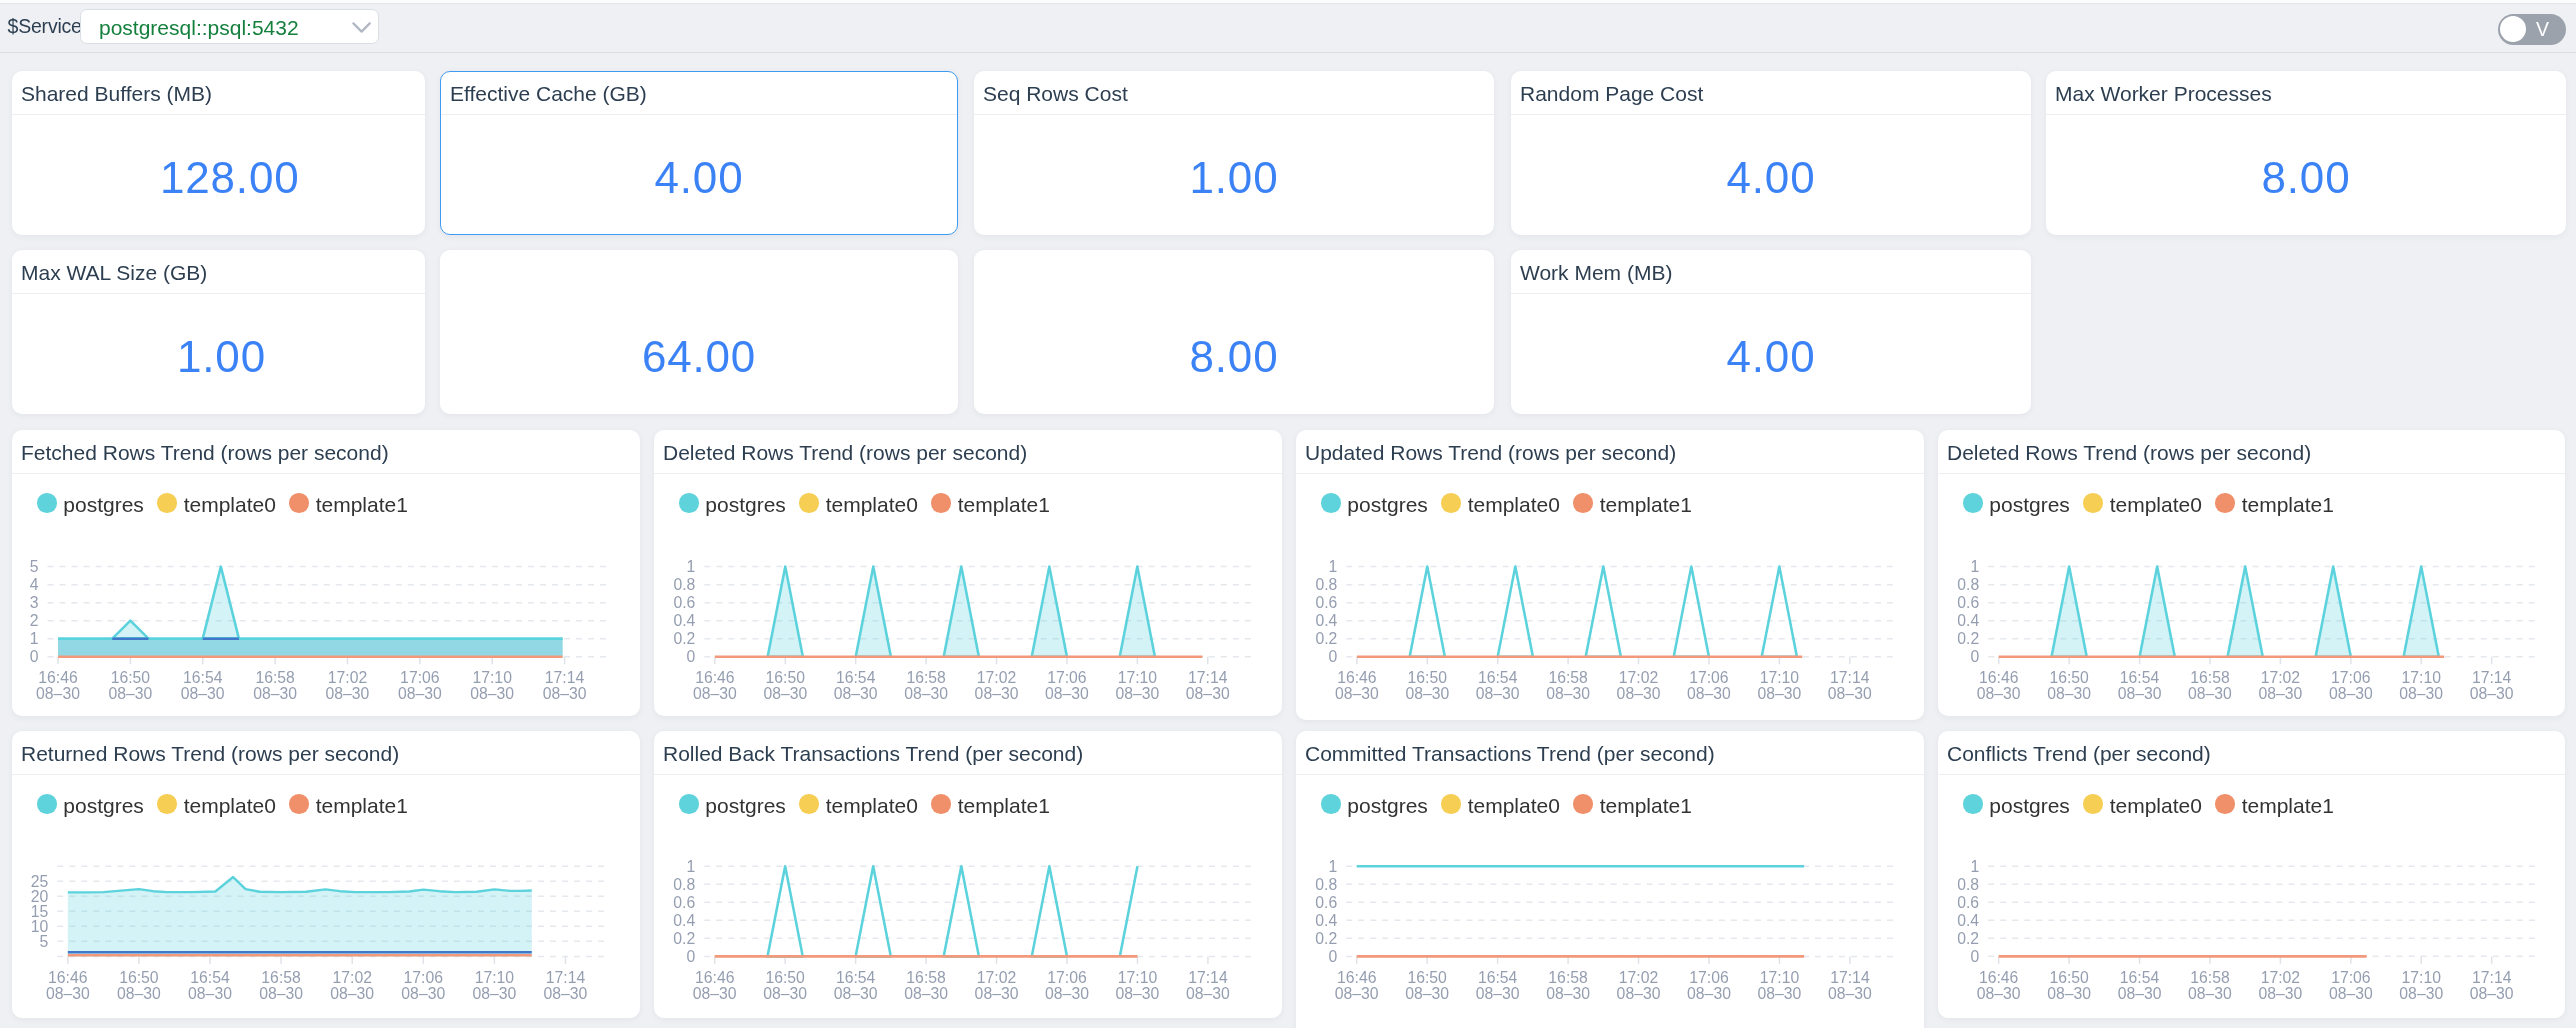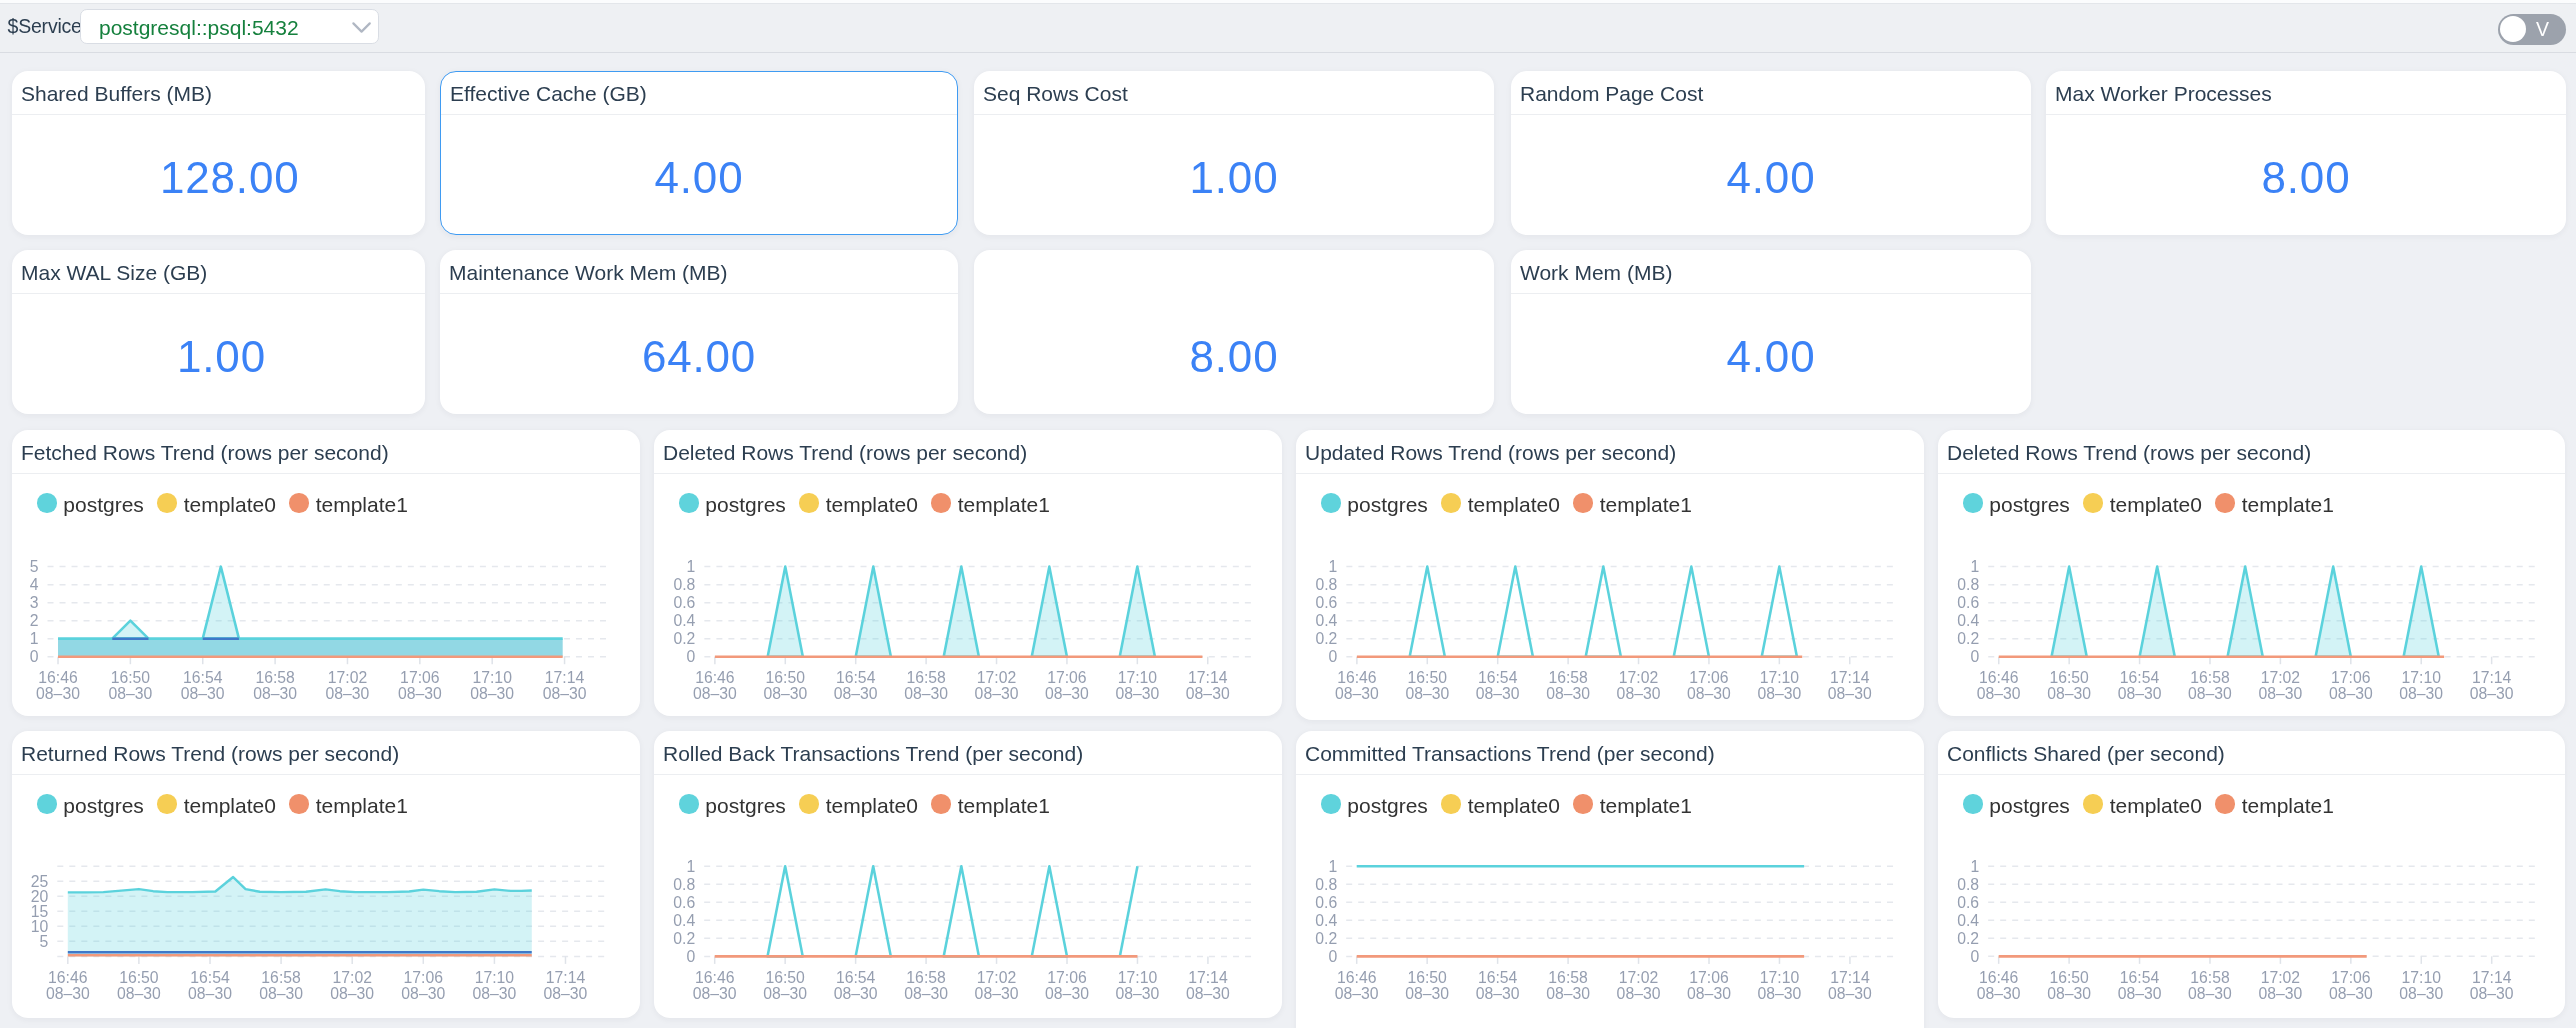--- a/index.html
+++ b/index.html
@@ -6,21 +6,21 @@
 .topbar{position:absolute;left:0;top:3px;width:2576px;height:50px;background:#EEF0F3;
   border-top:0.8px solid #E3E6EA;border-bottom:0.8px solid #D9DCE2}
 .topstrip{position:absolute;left:0;top:0;width:2576px;height:3px;background:#FBFCFD}
 .svc{position:absolute;left:7.5px;top:15px;font-size:19.5px;letter-spacing:-0.2px;color:#2C3E50}
 .select{position:absolute;left:80px;top:9px;width:299px;height:35px;background:#fff;
   border:1.5px solid #D9DDE4;border-radius:6.8px}
 .select span{position:absolute;left:18px;top:6px;font-size:21px;color:#15803d}
 .toggle{position:absolute;left:2498px;top:13.5px;width:68px;height:31px;border-radius:16px;background:#9CA2AC}
 .knob{position:absolute;left:2.3px;top:2.3px;width:26px;height:26px;border-radius:50%;background:#fff}
 .tv{position:absolute;left:38px;top:4.5px;font-size:19.5px;color:#fff}
-.card{position:absolute;background:#fff;border-radius:16px;box-shadow:0 1.5px 6px rgba(30,40,60,0.05)}
+.card{position:absolute;background:#fff;border-radius:10px;box-shadow:0 1.5px 6px rgba(30,40,60,0.05)}
 .card.sel{border:1.5px solid #3F9BF2}
 .ct{position:absolute;left:0;top:0;right:0;height:44px;line-height:45px;padding-left:9px;
   font-size:21px;color:#2C3E50;border-bottom:1.5px solid #ECEEF1;white-space:nowrap;overflow:hidden}
 .sel .ct{height:43px;line-height:44px}
 .val{position:absolute;left:0;top:46px;right:0;bottom:0;display:flex;align-items:center;
   justify-content:center;font-size:44px;letter-spacing:0.8px;color:#3b82f6;padding-top:3.8px}
 .legend{position:absolute;left:25px;top:63px;height:20px;display:flex;align-items:flex-start;white-space:nowrap}
 .legend .d{width:19.5px;height:19.5px;border-radius:50%;margin-right:6.8px;flex:none}
 .legend .t{font-size:21px;color:#333;margin-right:13.5px}
 svg{position:absolute;left:0;top:0}
@@ -56,21 +56,20 @@
   </div>
 <div class="card" style="left:2046px;top:71px;width:520px;height:164px">
     <div class="ct">Max Worker Processes</div>
     <div class="val" style="">8.00</div>
   </div>
 <div class="card" style="left:12px;top:250px;width:413px;height:164px">
     <div class="ct">Max WAL Size (GB)</div>
     <div class="val" style="padding-left:6px;">1.00</div>
   </div>
 <div class="card" style="left:440px;top:250px;width:518px;height:164px">
-    <div class="ct">Maintenance Work Mem (MB)</div>
     <div class="val" style="">64.00</div>
   </div>
 <div class="card" style="left:974px;top:250px;width:520px;height:164px">
     <div class="val" style="">8.00</div>
   </div>
 <div class="card" style="left:1511px;top:250px;width:520px;height:164px">
     <div class="ct">Work Mem (MB)</div>
     <div class="val" style="">4.00</div>
   </div>
 <div class="card" style="left:12px;top:430px;width:628px;height:286px">
@@ -447,21 +446,21 @@
       <text x="643.6" y="335.0" text-anchor="middle" font-size="21" fill="#959EB0">17:10</text>
       <text x="643.6" y="357.0" text-anchor="middle" font-size="21" fill="#959EB0">08–30</text>
       <line x1="737.4" y1="300.0" x2="737.4" y2="310.0" stroke="#DFE3E9" stroke-width="2"></line>
       <text x="737.4" y="335.0" text-anchor="middle" font-size="21" fill="#959EB0">17:14</text>
       <text x="737.4" y="357.0" text-anchor="middle" font-size="21" fill="#959EB0">08–30</text>
       <line x1="80.8" y1="180.0" x2="676.4" y2="180.0" stroke="#5BD2DC" stroke-width="3.4"></line>
       <line x1="80.8" y1="300.0" x2="676.4" y2="300.0" stroke="#F2997B" stroke-width="3.8"></line>
     </svg>
   </div>
 <div class="card" style="left:1938px;top:731px;width:627px;height:287px">
-    <div class="ct">Conflicts Shared (per second)</div>
+    <div class="ct">Conflicts Trend (per second)</div>
     <div class="legend">
       <span class="d" style="background:#5FD3DC"></span>
       <span class="t">postgres</span>
       <span class="d" style="background:#F6CE54"></span>
       <span class="t">template0</span>
       <span class="d" style="background:#F0906B"></span>
       <span class="t">template1</span>
     </div>
     <svg width="627" height="287" viewBox="0 0 835 382">
       <line x1="66.8" y1="300.0" x2="796.0" y2="300.0" stroke="#E5E8ED" stroke-width="2" stroke-dasharray="8 8"></line>

